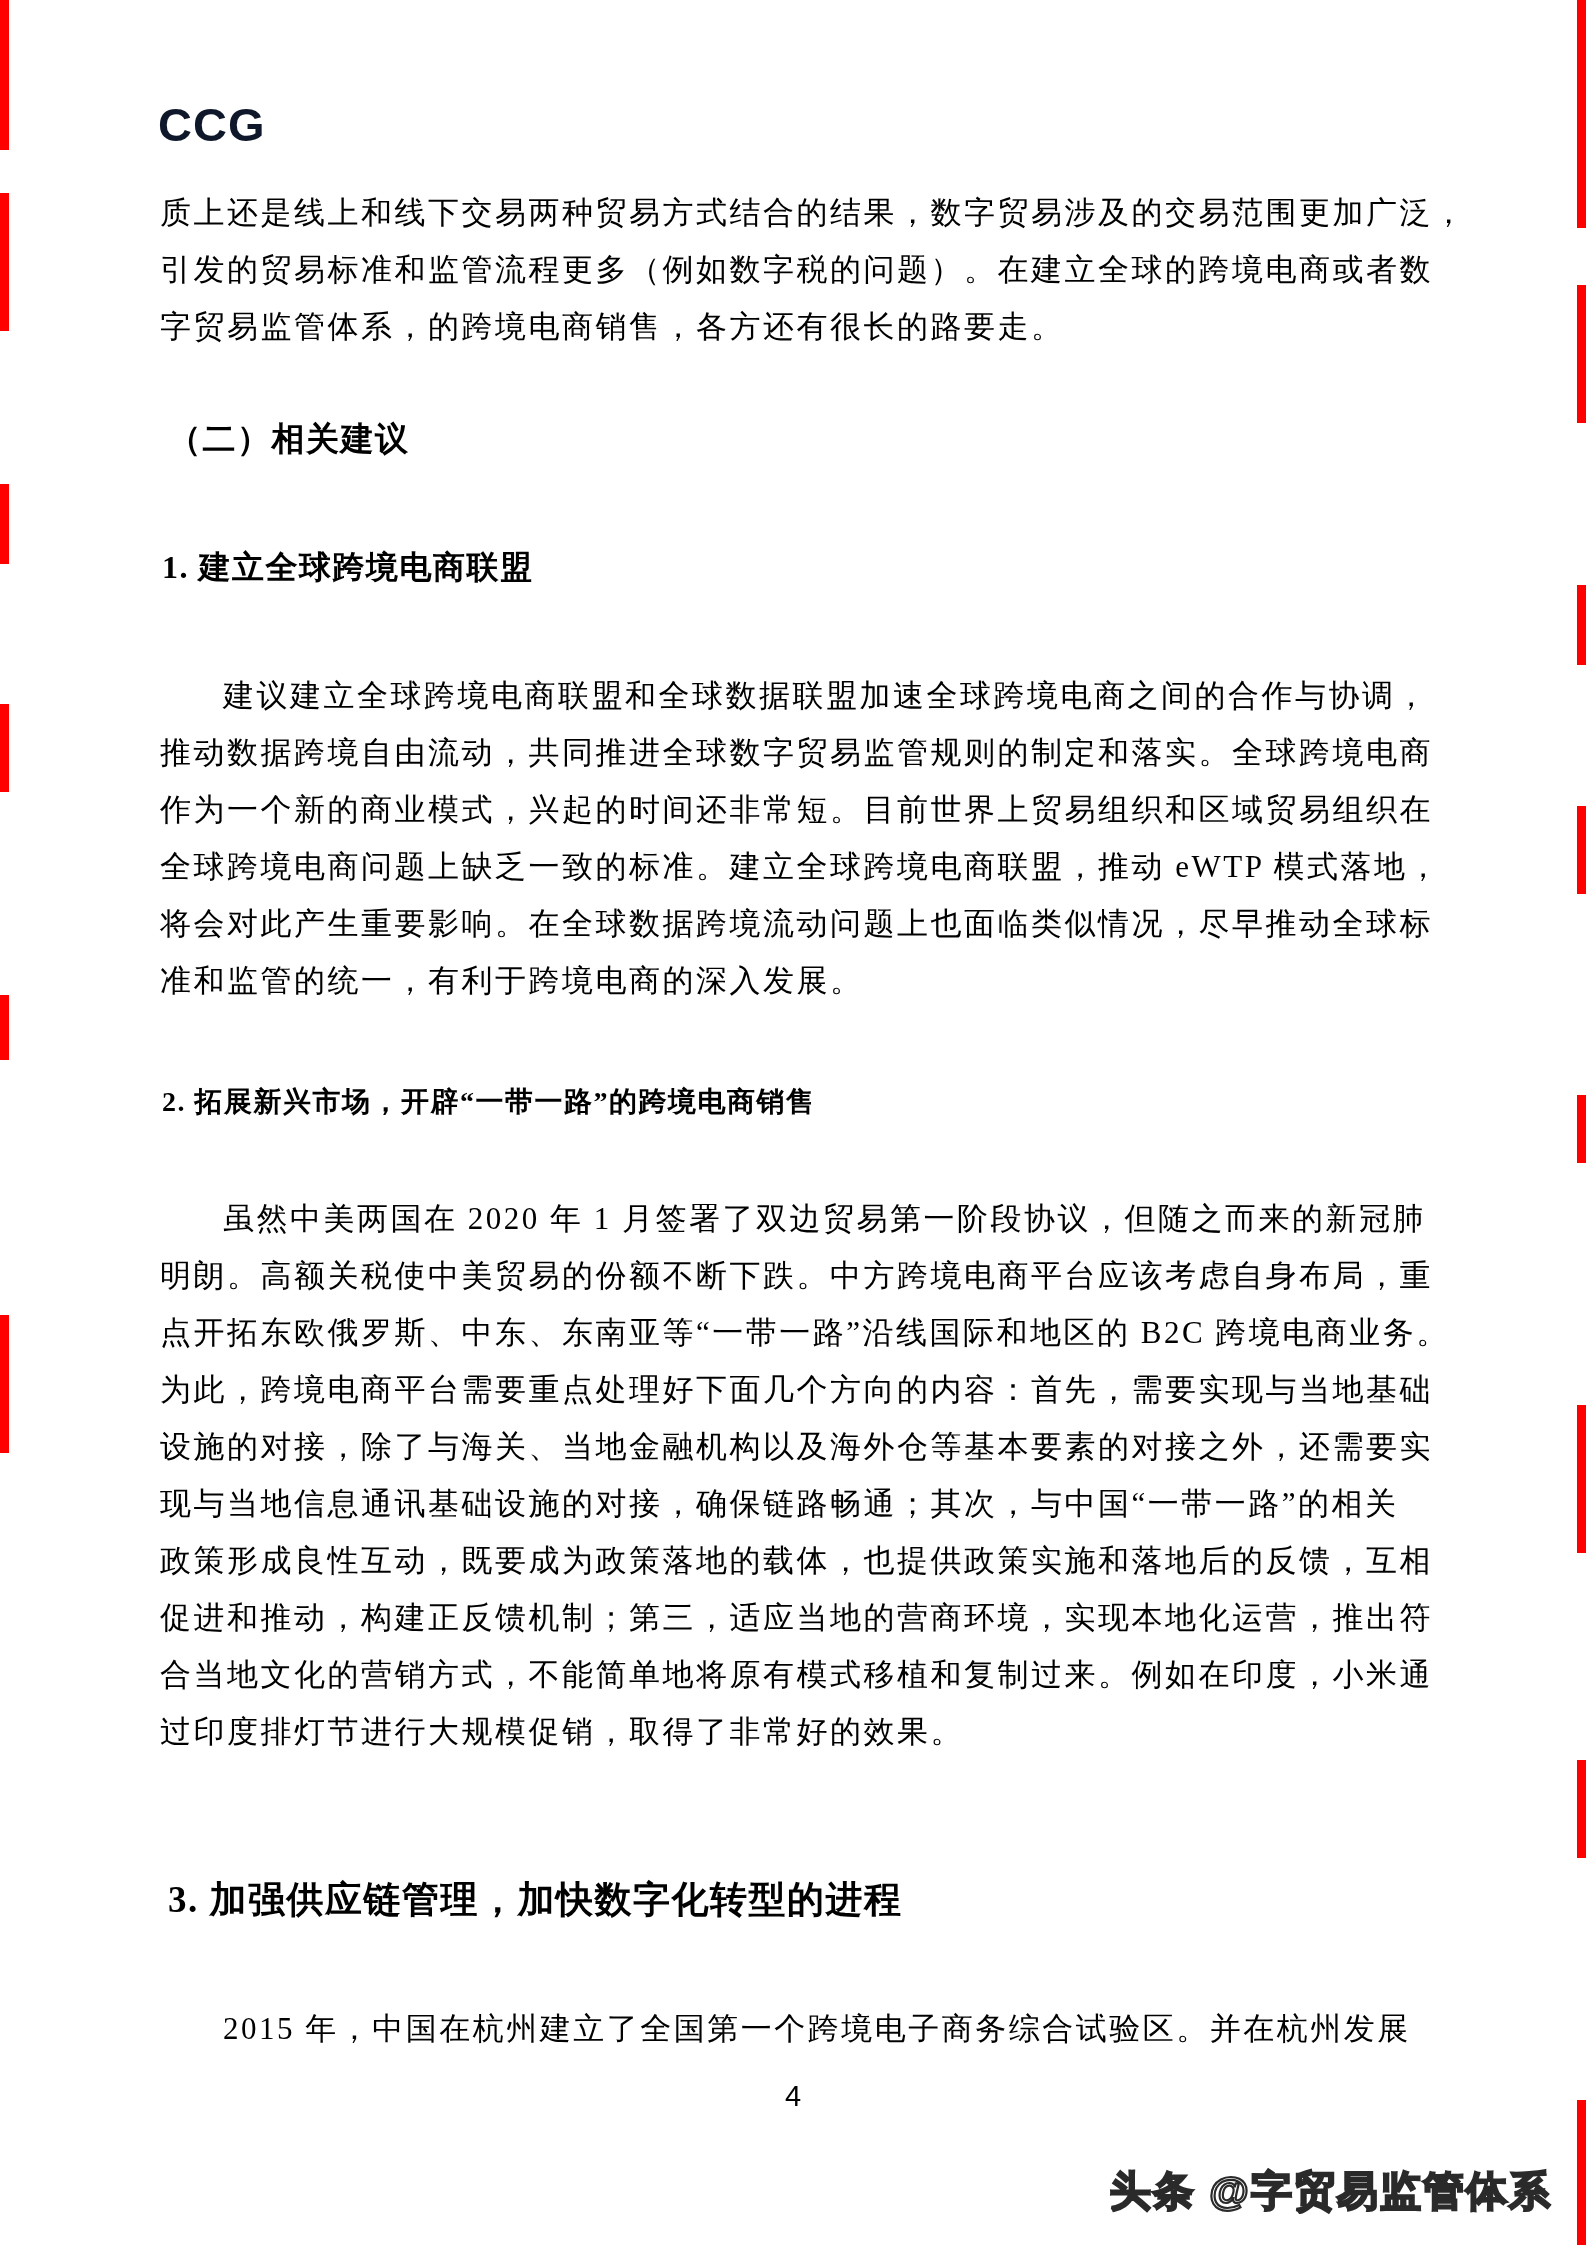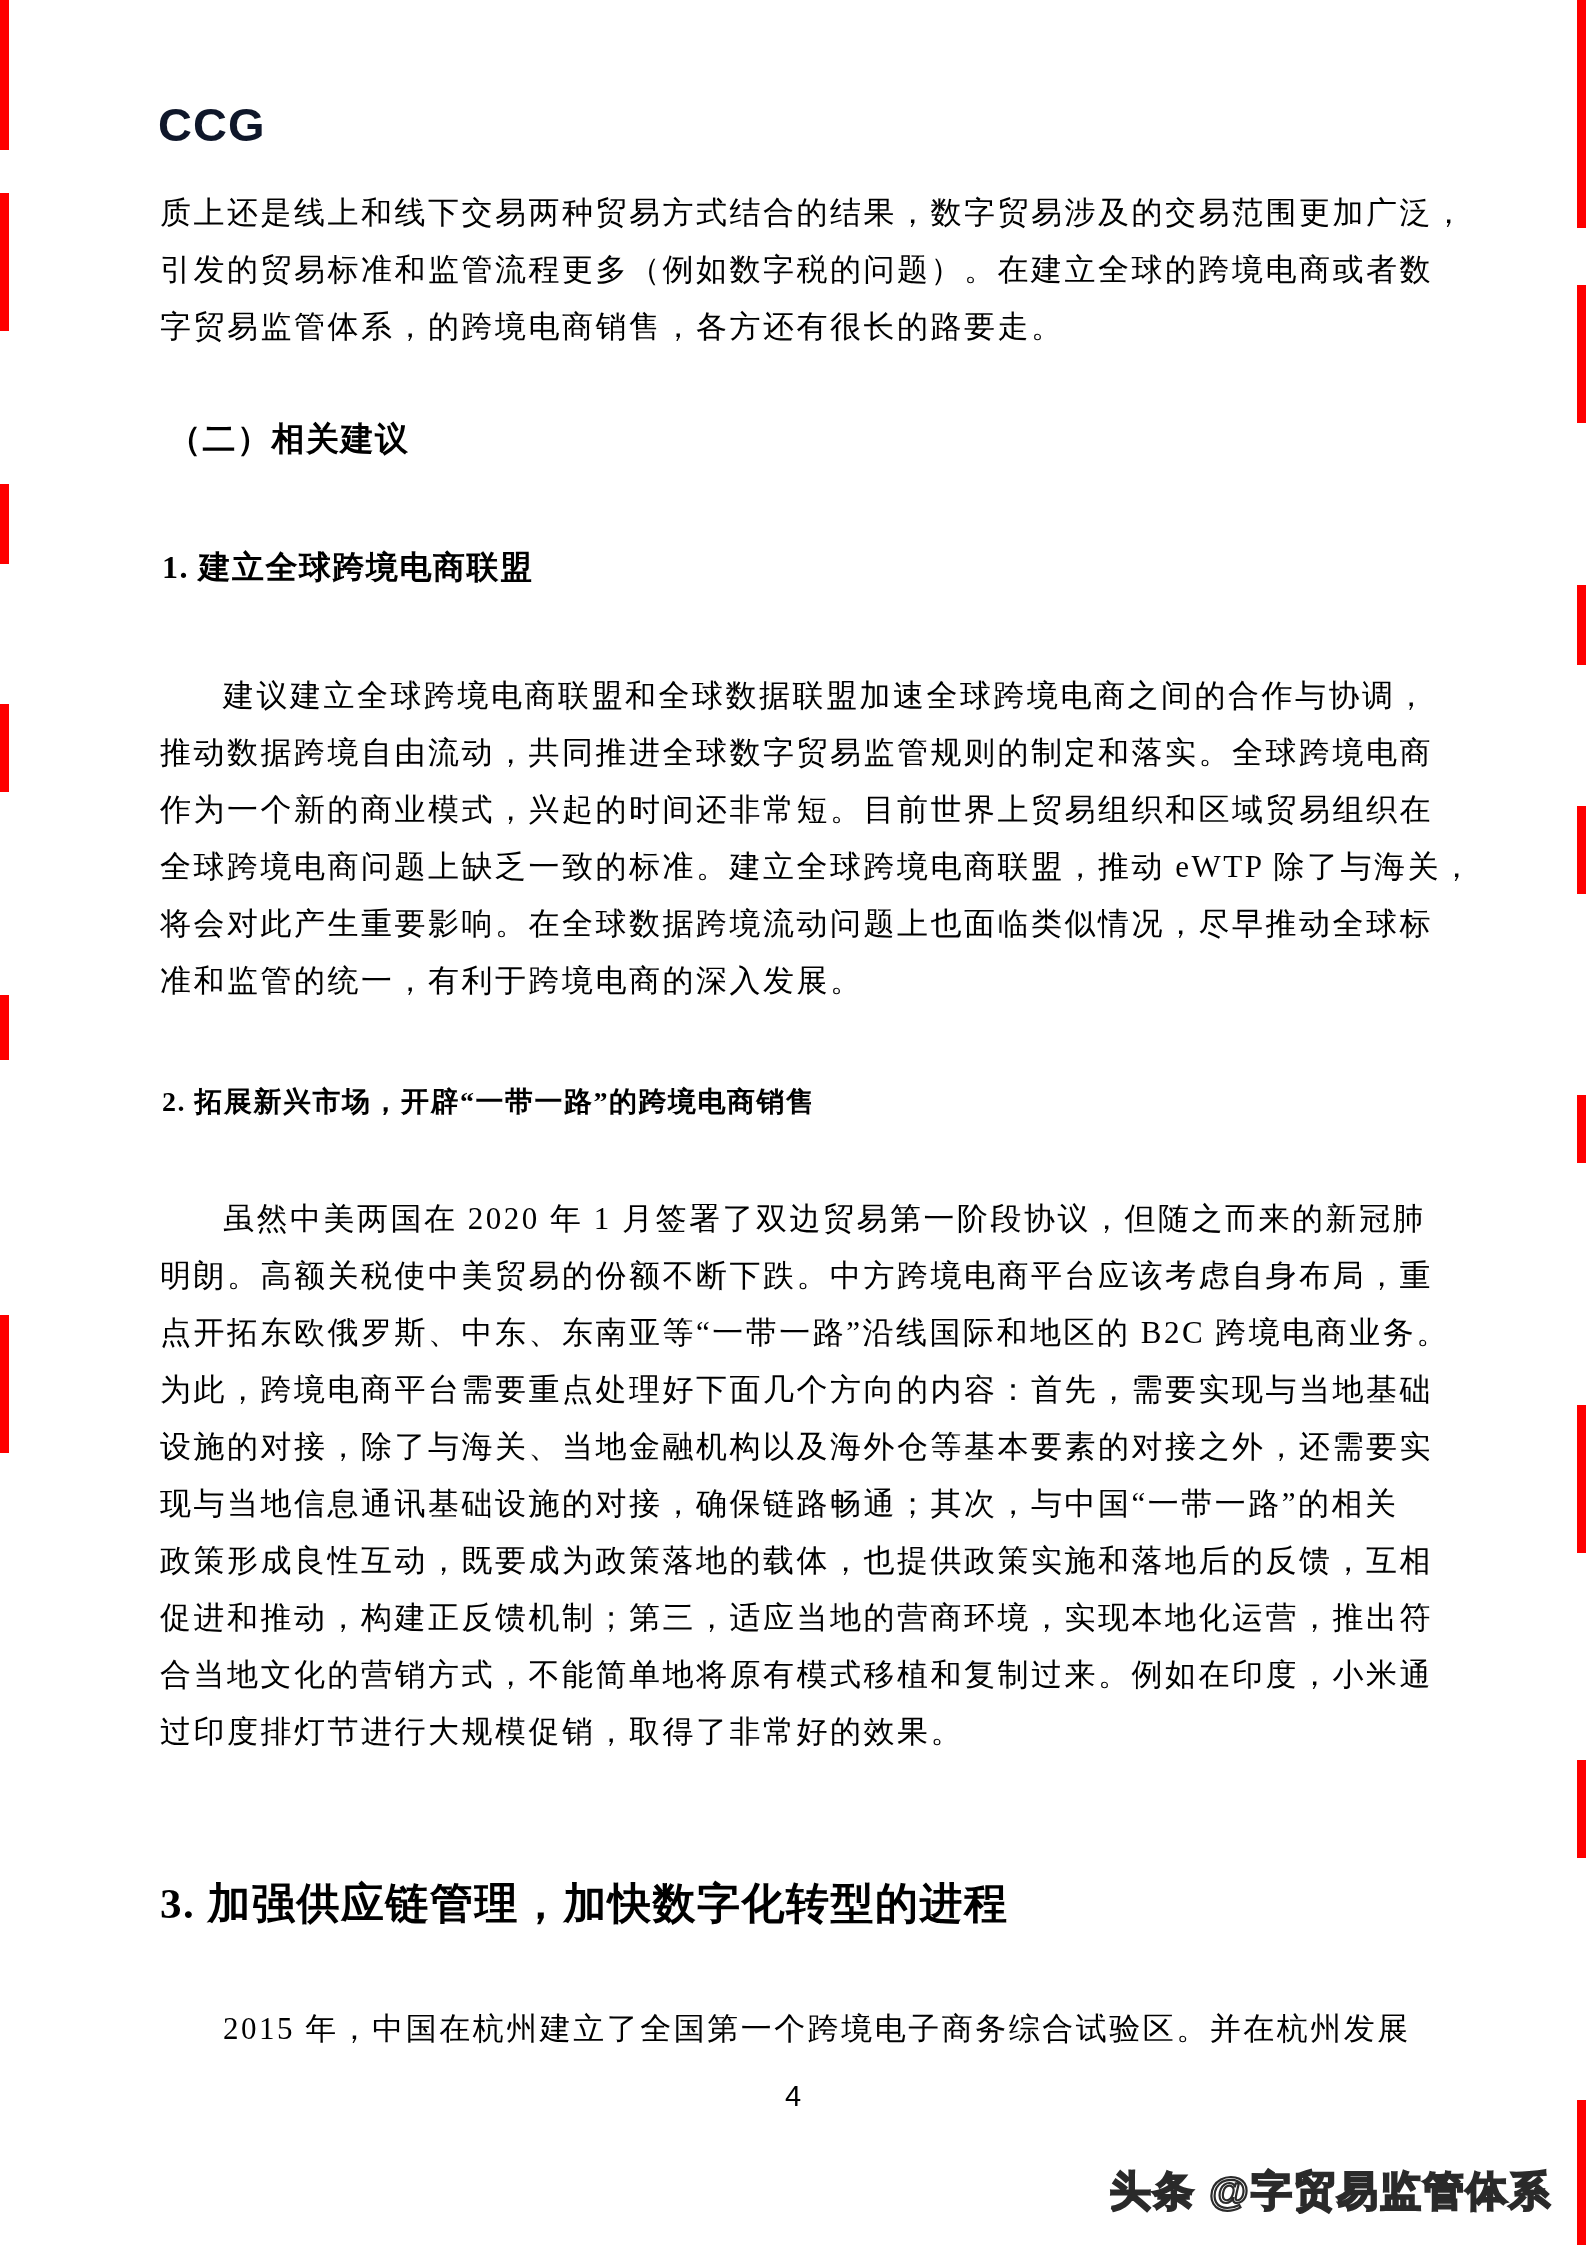--- a/index.html
+++ b/index.html
@@ -19,21 +19,21 @@
     white-space:nowrap;
   }
   .line.first{text-indent:63px;}
   .heading{
     position:absolute;font-weight:bold;line-height:1.2;
     letter-spacing:1.5px;white-space:nowrap;
   }
   .h-section{left:168px;top:420px;font-size:33px;}
   .h-sub1{left:162px;top:548px;font-size:32px;}
   .h-sub2{left:162px;top:1073px;font-size:28px;margin-top:12px;}
-  .h-sub3{left:160px;top:1878px;font-size:43px;}
+  .h-sub3{left:168px;top:1878px;font-size:37px;}
   .p-intro{top:184px;}
   .p-sub1{top:667px;}
   .p-sub2{top:1190px;}
   .p-sub3{top:2000px;}
   .pagenum{
     position:absolute;left:0;top:2080px;width:100%;text-align:center;
     font-family:"Liberation Sans","DejaVu Sans",sans-serif;font-size:29px;
   }
   .watermark{
     position:absolute;right:34px;top:2164px;
@@ -77,21 +77,21 @@
     <div class="line">字贸易监管体系，的跨境电商销售，各方还有很长的路要走。</div>
   </div>
 
   <div class="heading h-section">（二）相关建议</div>
 
   <div class="heading h-sub1">1. 建立全球跨境电商联盟</div>
   <div class="block p-sub1">
     <div class="line first">建议建立全球跨境电商联盟和全球数据联盟加速全球跨境电商之间的合作与协调，</div>
     <div class="line">推动数据跨境自由流动，共同推进全球数字贸易监管规则的制定和落实。全球跨境电商</div>
     <div class="line">作为一个新的商业模式，兴起的时间还非常短。目前世界上贸易组织和区域贸易组织在</div>
-    <div class="line">全球跨境电商问题上缺乏一致的标准。建立全球跨境电商联盟，推动 eWTP 除了与海关，</div>
+    <div class="line">全球跨境电商问题上缺乏一致的标准。建立全球跨境电商联盟，推动 eWTP 模式落地，</div>
     <div class="line">将会对此产生重要影响。在全球数据跨境流动问题上也面临类似情况，尽早推动全球标</div>
     <div class="line">准和监管的统一，有利于跨境电商的深入发展。</div>
   </div>
 
   <div class="heading h-sub2">2. 拓展新兴市场，开辟“一带一路”的跨境电商销售</div>
   <div class="block p-sub2">
     <div class="line first">虽然中美两国在 2020 年 1 月签署了双边贸易第一阶段协议，但随之而来的新冠肺</div>
     <div class="line">明朗。高额关税使中美贸易的份额不断下跌。中方跨境电商平台应该考虑自身布局，重</div>
     <div class="line">点开拓东欧俄罗斯、中东、东南亚等“一带一路”沿线国际和地区的 B2C 跨境电商业务。</div>
     <div class="line">为此，跨境电商平台需要重点处理好下面几个方向的内容：首先，需要实现与当地基础</div>

